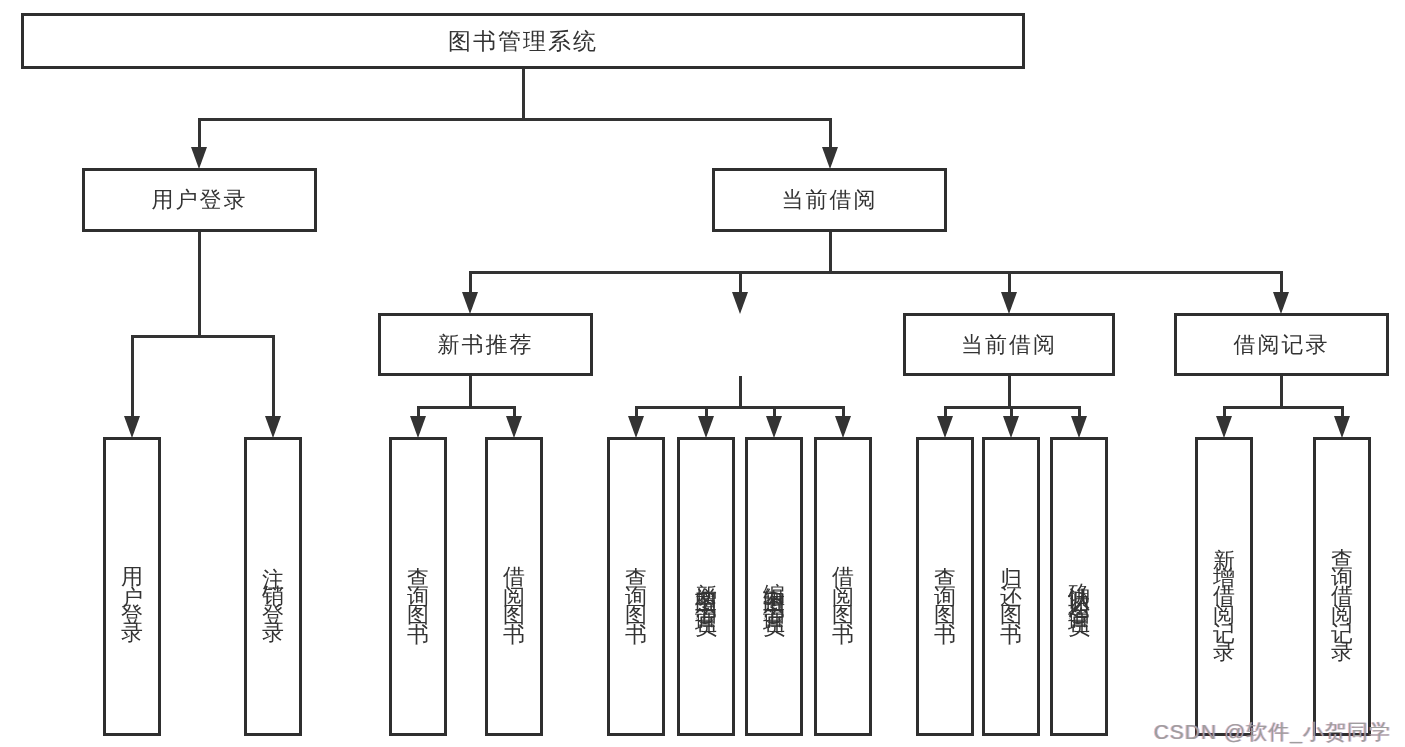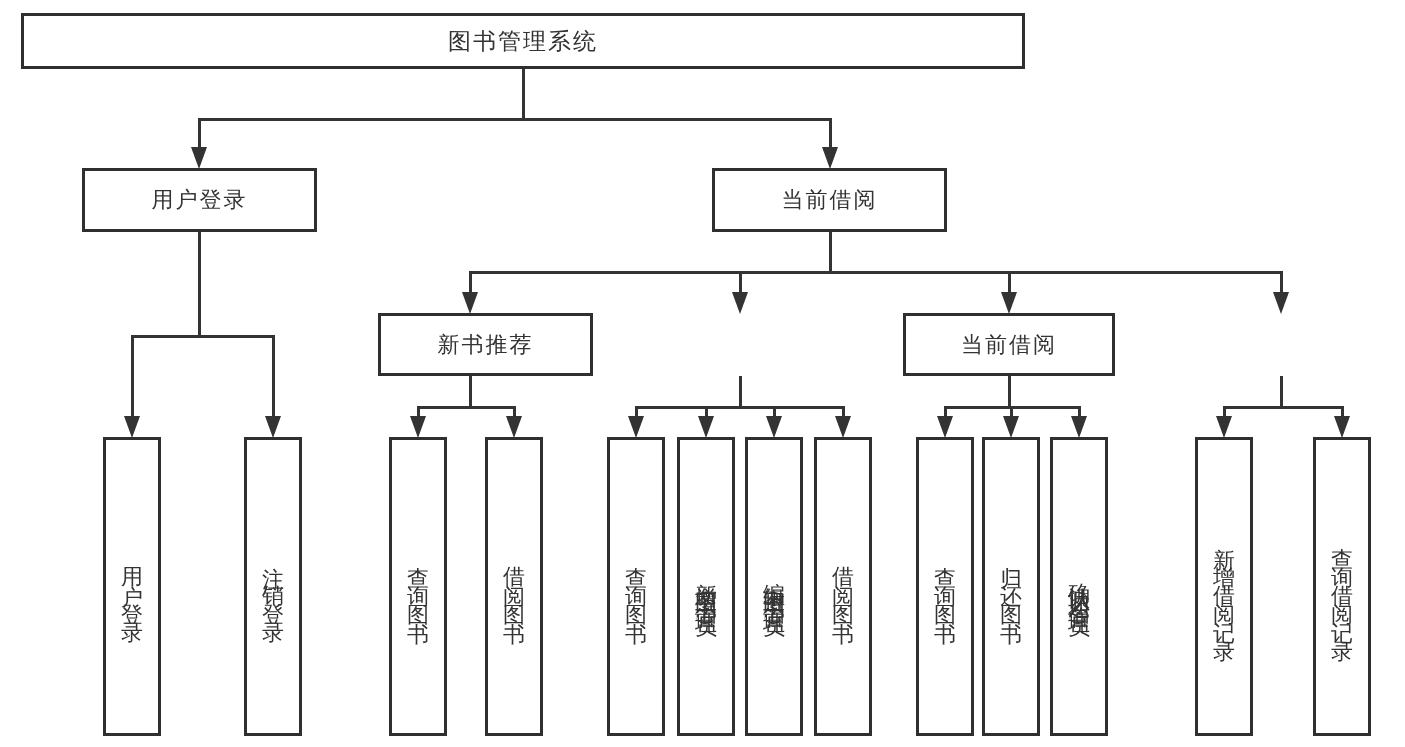--- a/index.html
+++ b/index.html
@@ -102,20 +102,23 @@
   <div class="box" style="left:712px;top:168px;width:235px;height:64px">
     <span class="h-label">当前借阅</span>
   </div>
 
   <div class="box" style="left:378px;top:313px;width:215px;height:63px">
     <span class="h-label">新书推荐</span>
   </div>
   <div class="box" style="left:903px;top:313px;width:212px;height:63px">
     <span class="h-label">当前借阅</span>
   </div>
+  <div class="box" style="left:1174px;top:313px;width:215px;height:63px">
+    <span class="h-label">借阅记录</span>
+  </div>
 
   <div class="box leaf" style="left:103px">
     <span class="v-label spread">用户登录</span>
   </div>
   <div class="box leaf" style="left:244px">
     <span class="v-label spread">注销登录</span>
   </div>
 
   <div class="box leaf" style="left:389px">
     <span class="v-label spread">查询图书</span>
@@ -147,13 +150,14 @@
     <span class="v-label tight">确认归还（管理员）</span>
   </div>
 
   <div class="box leaf" style="left:1195px">
     <span class="v-label spread">新增借阅记录</span>
   </div>
   <div class="box leaf" style="left:1313px">
     <span class="v-label spread">查询借阅记录</span>
   </div>
 
+  <div class="watermark">CSDN @软件_小贺同学</div>
 </div>
 
 </body></html>

